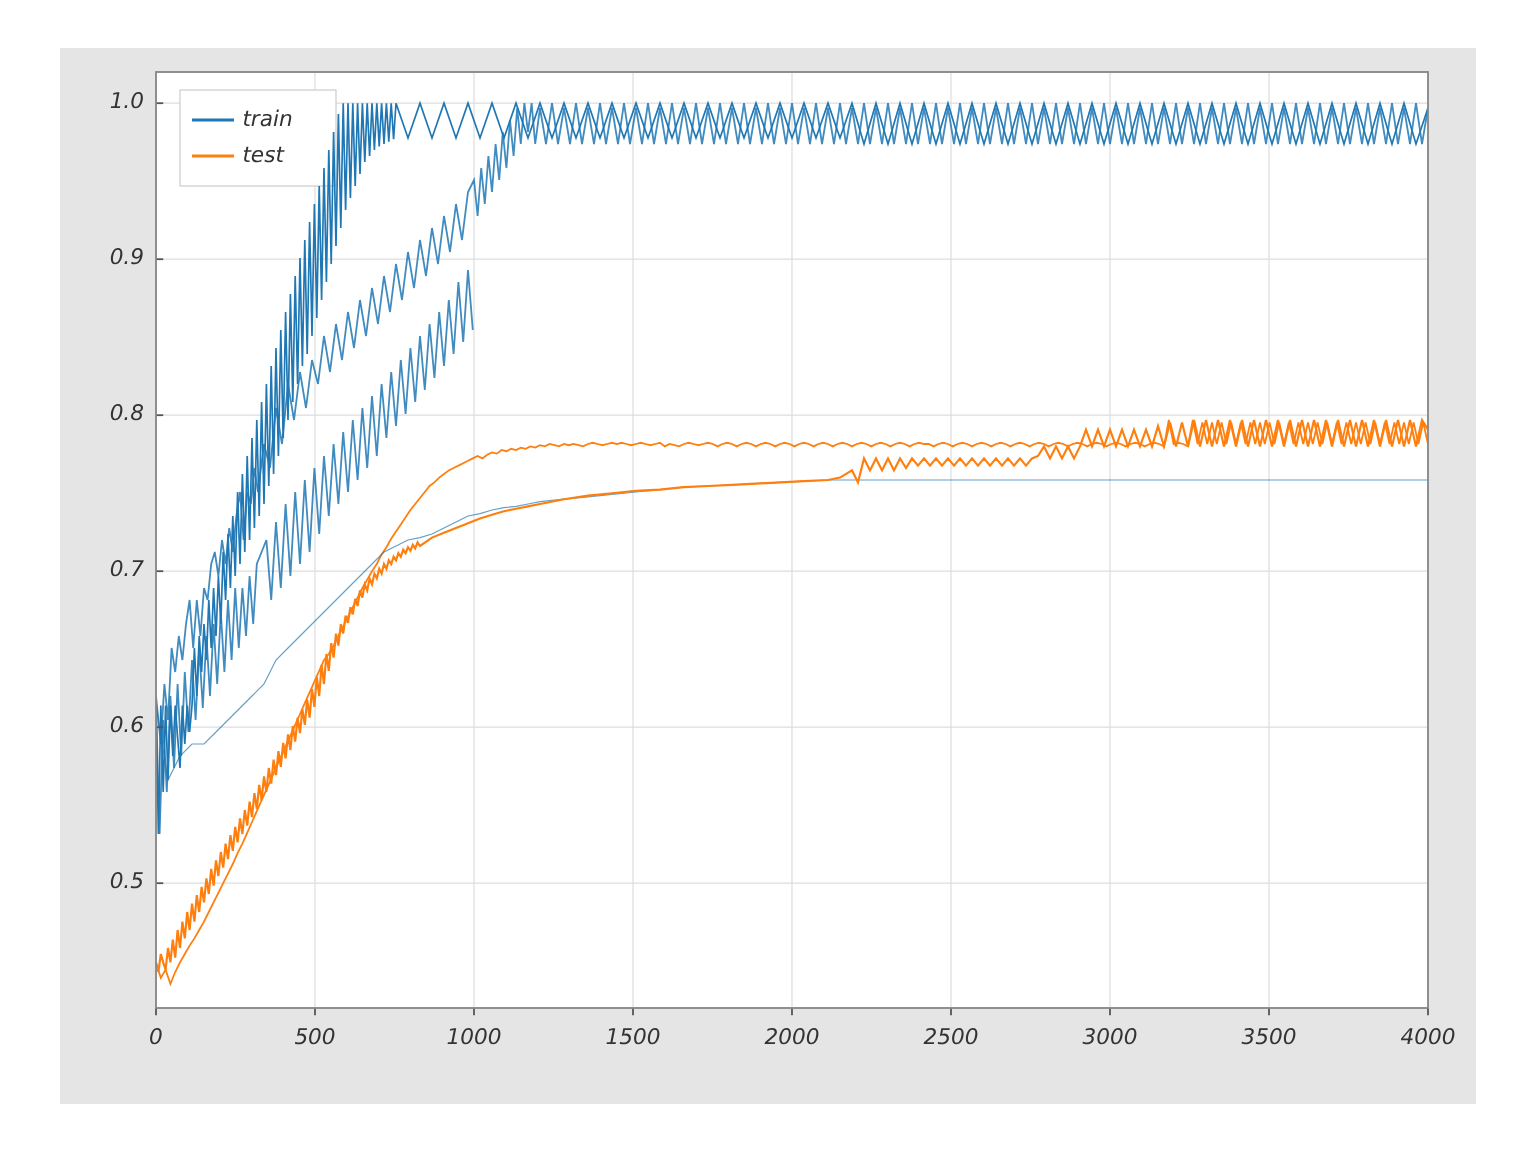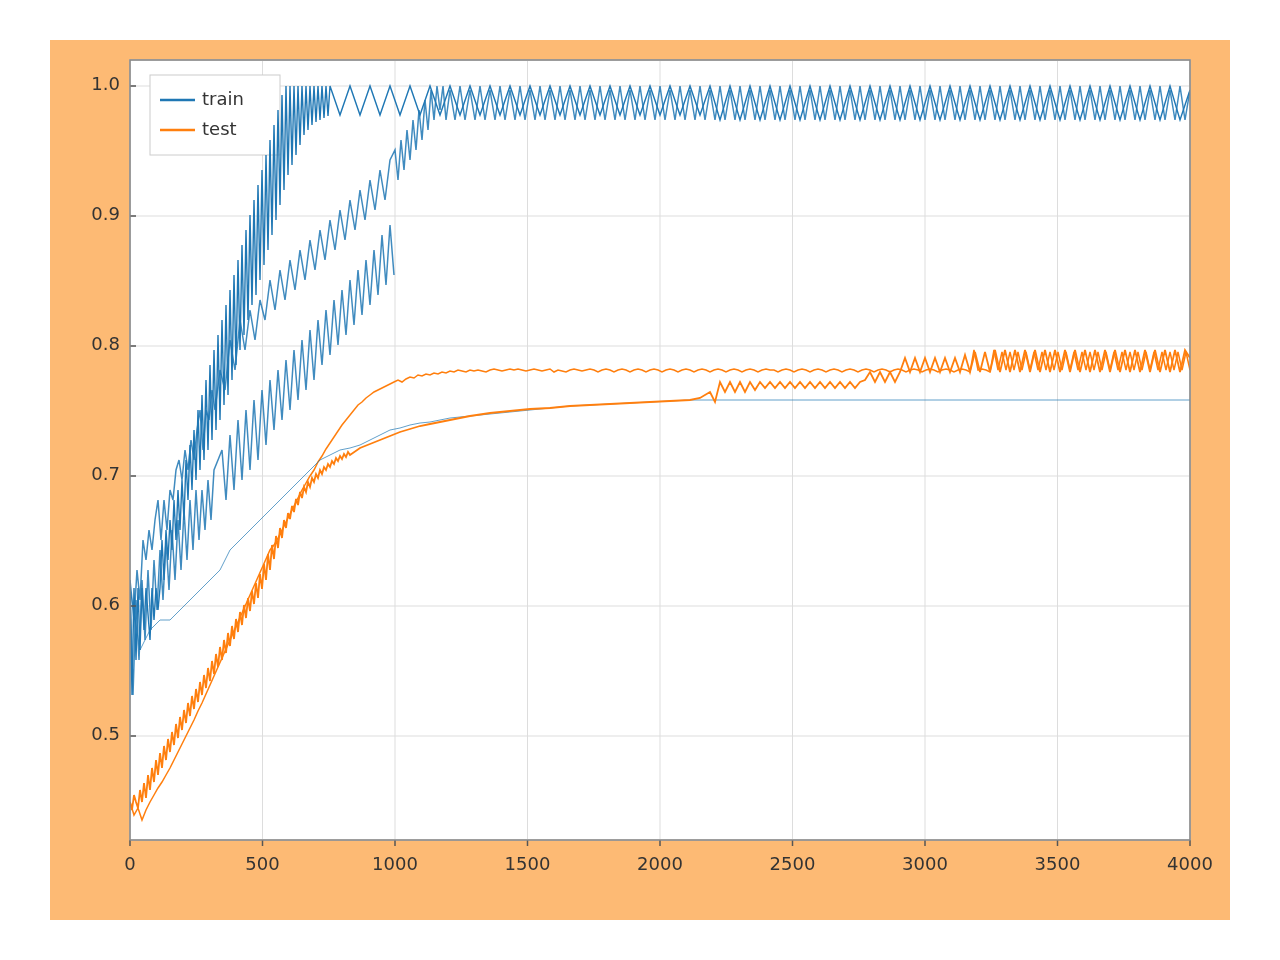--- a/index.html
+++ b/index.html
@@ -9,21 +9,22 @@
       height: 960px;
       display: flex;
       align-items: center;
       justify-content: center;
       font-family: DejaVu Sans, Arial, sans-serif;
     }
     .chart-container {
       position: relative;
       width: 1180px;
       height: 880px;
-      background: #fdba74;
+      background: #e5e5e5;
+      font-style: italic;
     }
     svg.chart {
       width: 100%;
       height: 100%;
     }
   </style>
 </head>
 <body>
 
 <div class="chart-container">

